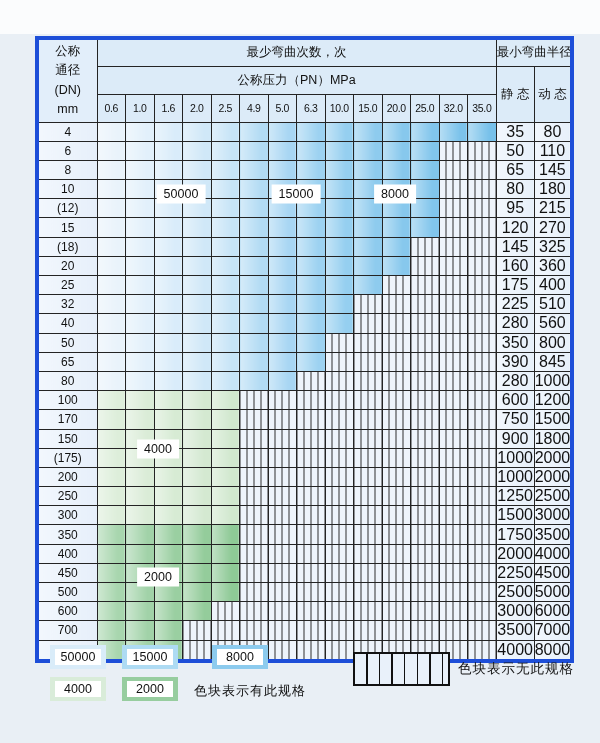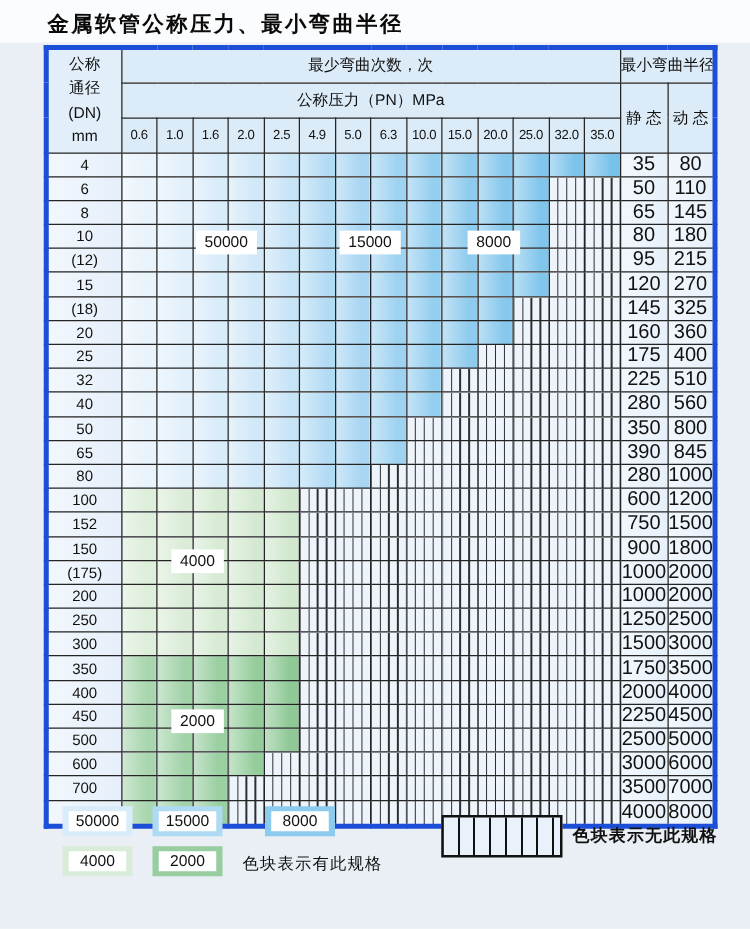--- a/index.html
+++ b/index.html
@@ -31,21 +31,20 @@
   .cap{position:absolute;font-size:13px;letter-spacing:1px;}
   .nospec-box{position:absolute;left:353px;top:652px;width:97px;height:34px;box-sizing:border-box;
           border:2px solid #111;background-color:#e9f1fa;
           background-image:repeating-linear-gradient(90deg,transparent 0,transparent 11.1px,#111 11.1px,#111 12.6px);}
 </style>
 </head>
 <body>
 
 <div class="page">
   <div class="top-band"></div>
-  <div class="title">金属软管公称压力、最小弯曲半径</div>
 
   <div class="tbl-wrap">
     <table>
       <colgroup>
         <col style="width:60px">
         <col span="14" style="width:28.5px">
         <col style="width:38px">
           <col style="width:38px">
       </colgroup>
       <thead>
@@ -356,21 +355,21 @@
             <td class="nospec"></td>
             <td class="nospec"></td>
             <td class="nospec"></td>
             <td class="nospec"></td>
             <td class="nospec"></td>
             <td class="nospec"></td>
             <td class="rad">600</td>
             <td class="rad">1200</td>
           </tr>
           <tr>
-            <td class="lab">152</td>
+            <td class="lab">170</td>
             <td class="spec" style="background-color: rgb(221, 238, 218);"></td>
             <td class="spec" style="background-color: rgb(218, 236, 215);"></td>
             <td class="spec" style="background-color: rgb(215, 235, 212);"></td>
             <td class="spec" style="background-color: rgb(212, 233, 209);"></td>
             <td class="spec" style="background-color: rgb(209, 232, 206);"></td>
             <td class="nospec"></td>
             <td class="nospec"></td>
             <td class="nospec"></td>
             <td class="nospec"></td>
             <td class="nospec"></td>
@@ -634,15 +633,15 @@
         </div>
         <div class="sw" style="background: rgb(217, 236, 217); left: 50px; top: 677px;">
           <span class="sw-in">4000</span>
         </div>
         <div class="sw" style="background: rgb(151, 205, 159); left: 122px; top: 677px;">
           <span class="sw-in">2000</span>
         </div>
       </div>
     <div class="cap" style="left:194px;top:682px;">色块表示有此规格</div>
     <div class="nospec-box"></div>
-    <div class="cap" style="left:458px;top:660px;font-size:13.5px;font-weight:bold;">色块表示无此规格</div>
+    <div class="cap" style="left:458px;top:660px;font-size:13.5px;">色块表示无此规格</div>
   </div>
 </div>
 
 </body></html>

